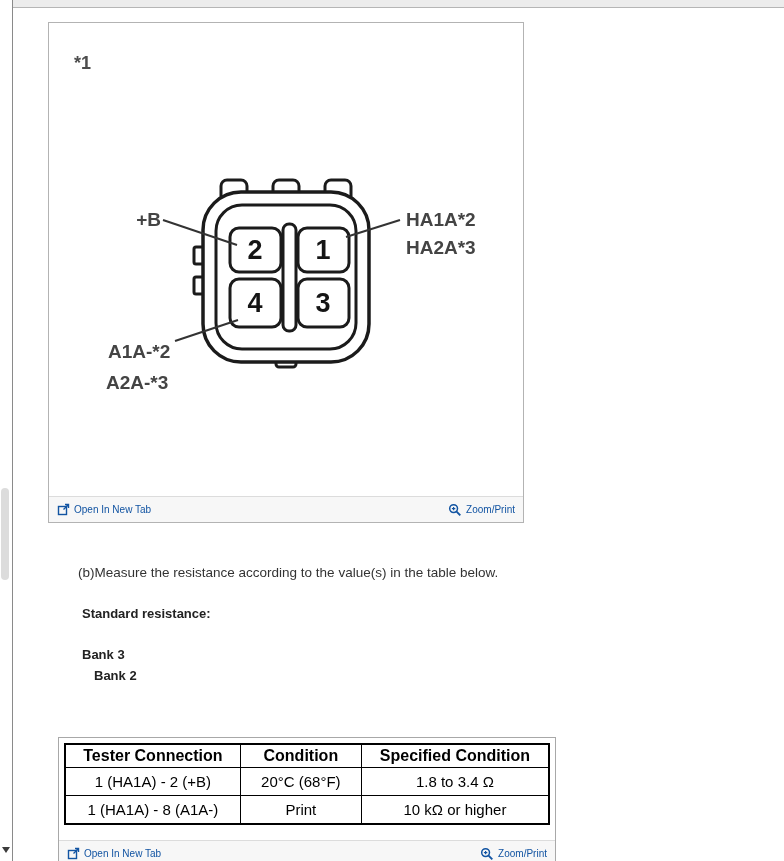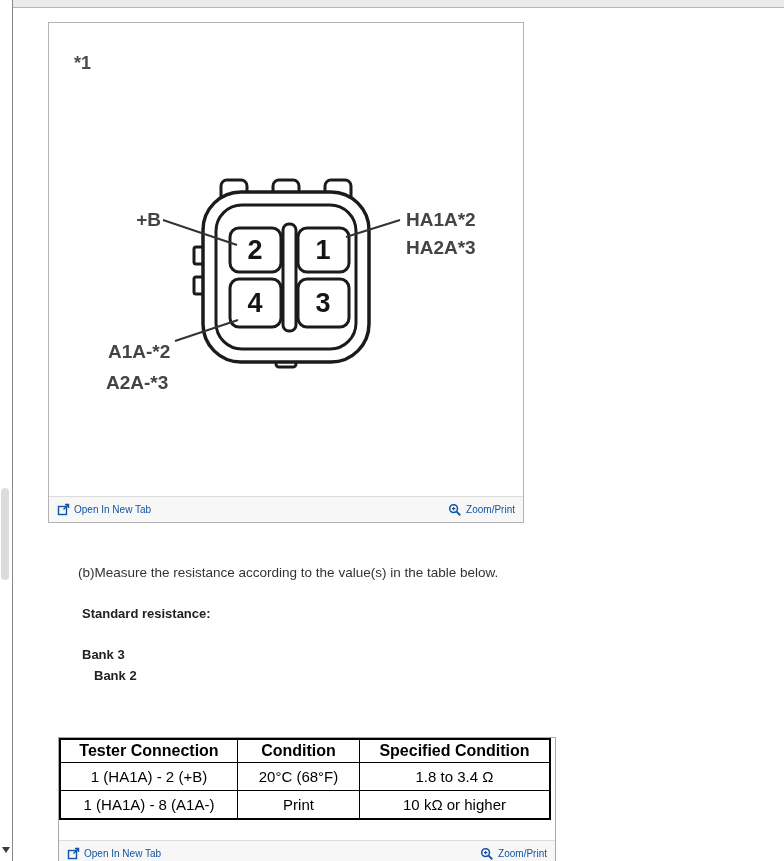--- a/index.html
+++ b/index.html
@@ -33,21 +33,21 @@
   
   .step-text{position:absolute;left:70px;top:565px;font-size:13.5px;color:#333;margin-left:8px;}
   .bold-label{position:absolute;left:82px;font-size:13px;font-weight:700;color:#222;}
   .std-res{top:606px;}
   .bank1{top:647px;}
   .bank2{top:668px;margin-left:12px;}
 
   
   .table-box{position:absolute;left:58px;top:737px;width:498px;height:130px;border:1px solid #a8a8a8;
              background:#fff;box-sizing:border-box;}
-  .res-table{border-collapse:collapse;border:2px solid #000;color:#000;}
+  .res-table{border-collapse:collapse;margin:5px;border:2px solid #000;color:#000;}
   .res-table th{border:1px solid #000;font-size:16px;font-weight:700;padding:2px 4px;text-align:center;}
   .res-table td{border:1px solid #000;font-size:15px;font-weight:400;padding:5px 8px;text-align:center;}
   .col-tester{width:168px;}
   .col-cond{width:113px;}
   .col-spec{width:181px;}
 </style>
 </head>
 <body>
 
 <div class="page">

